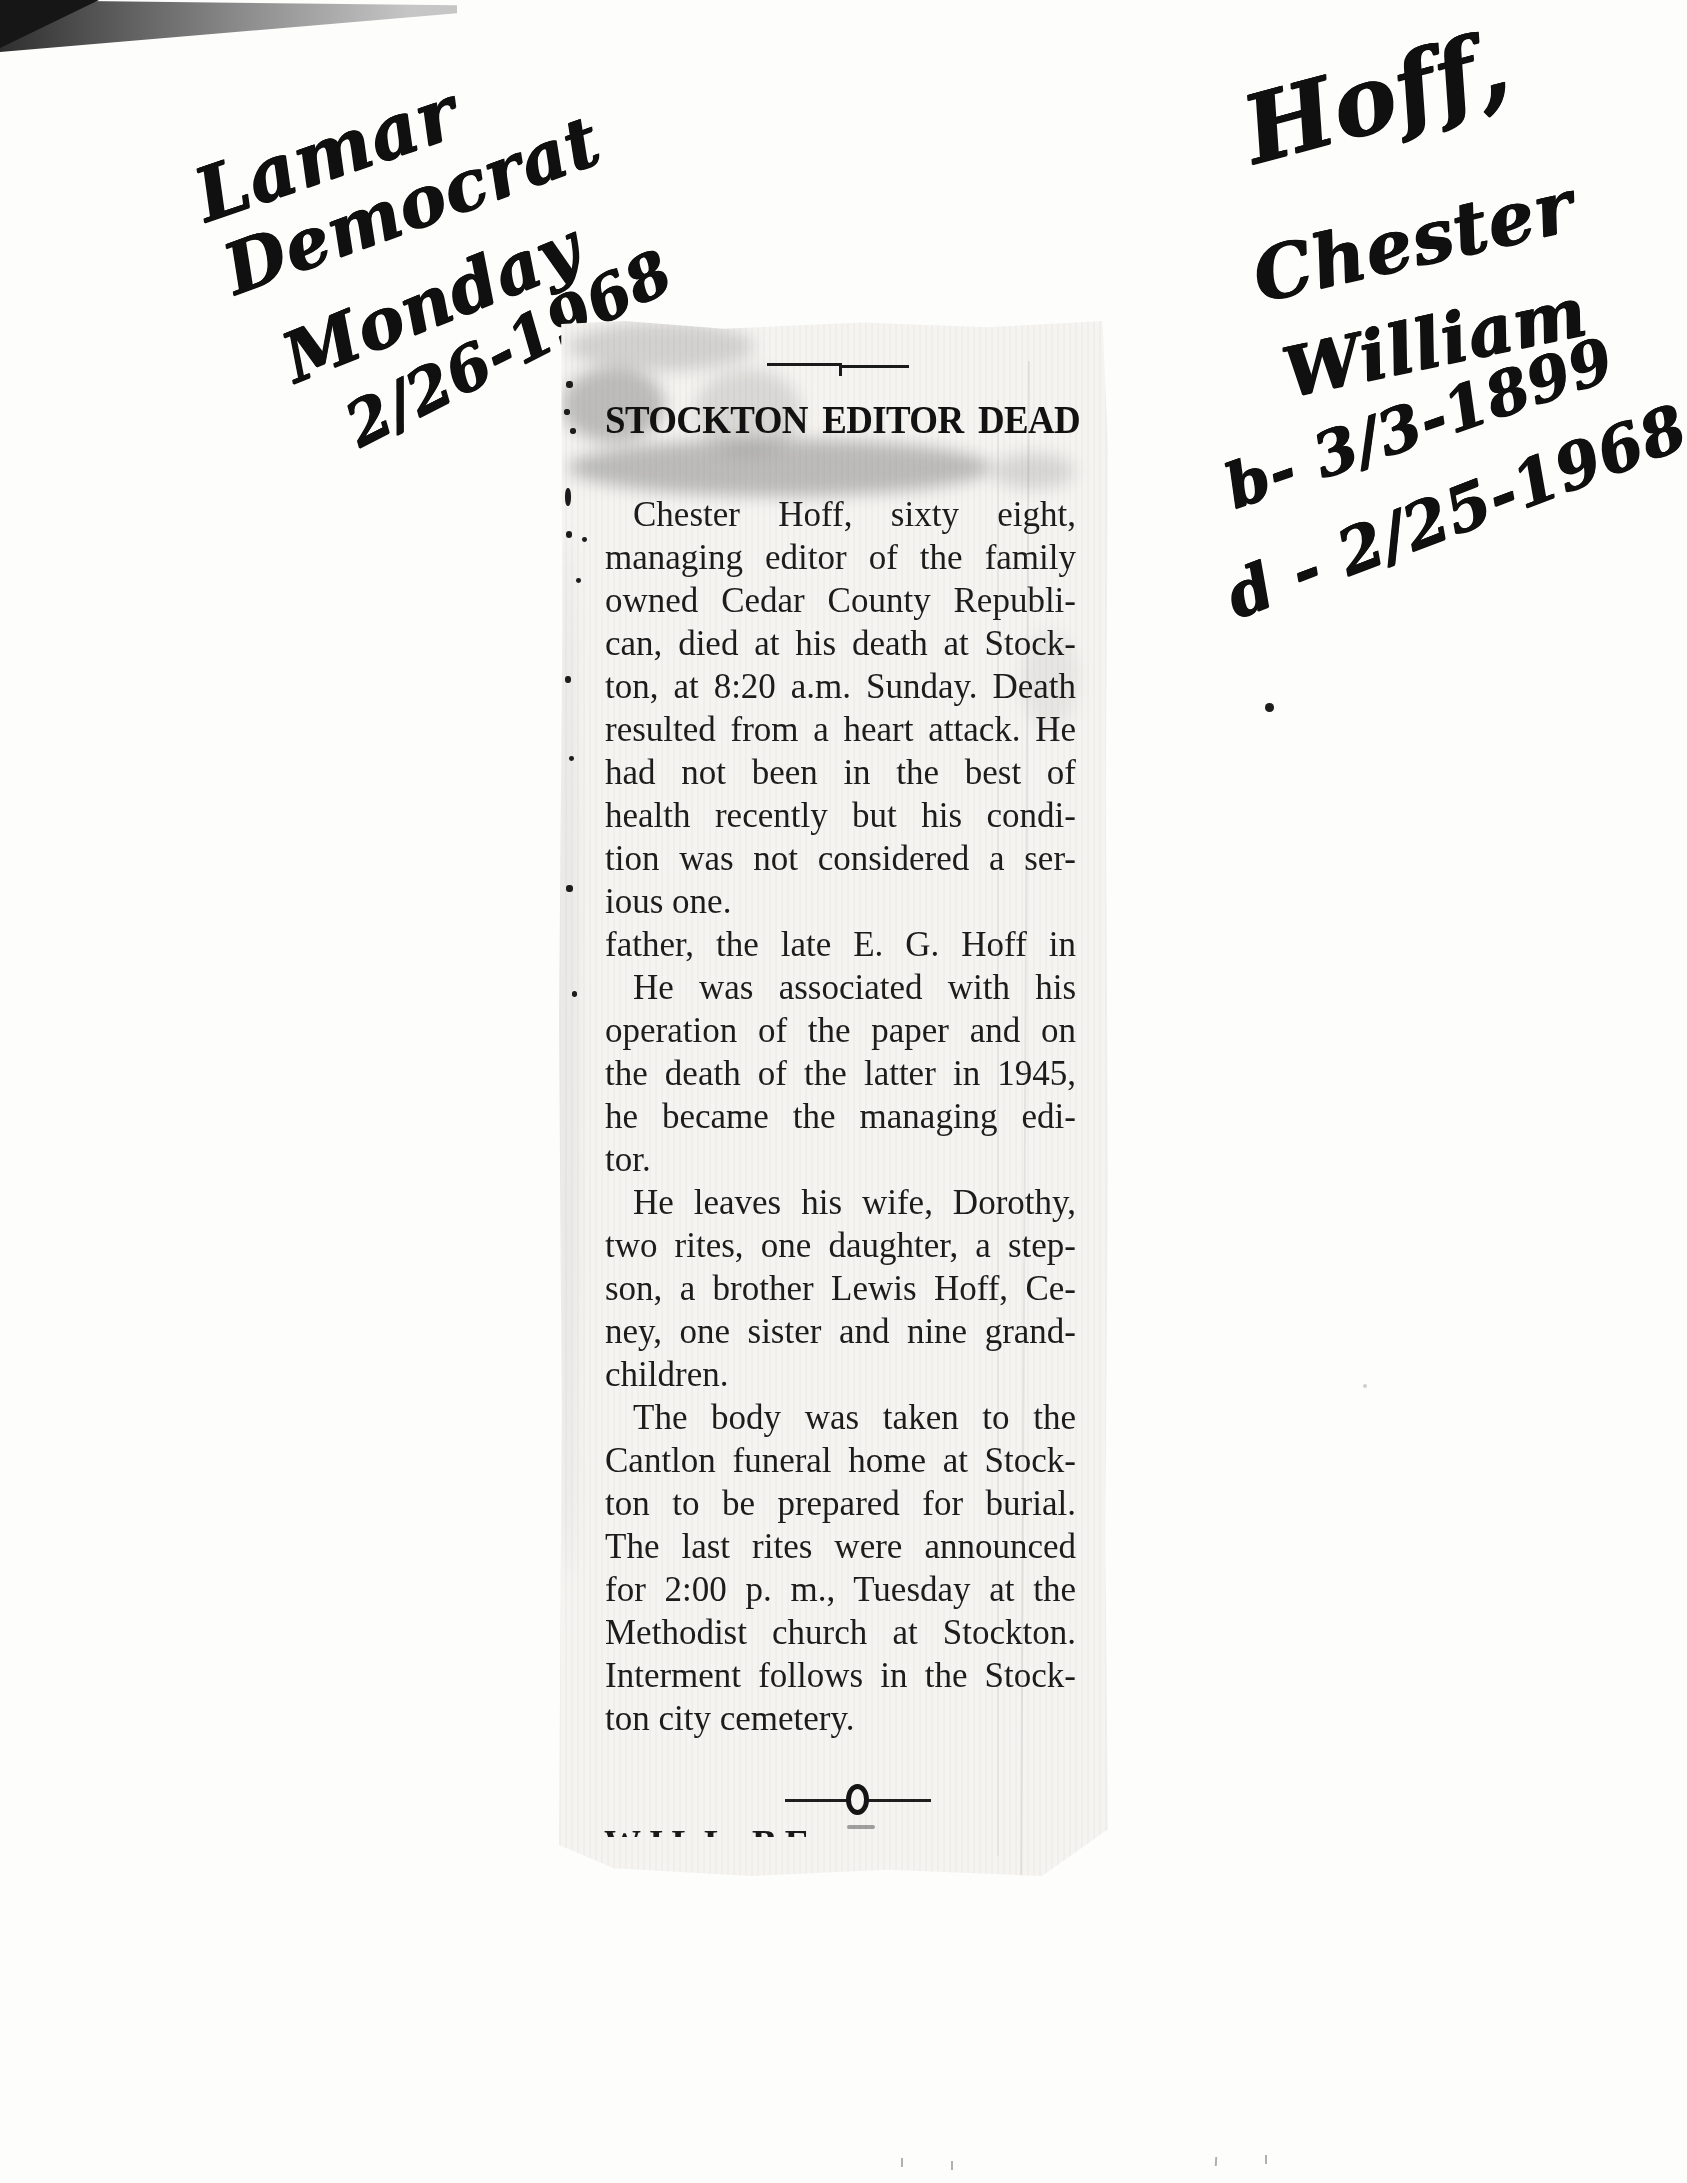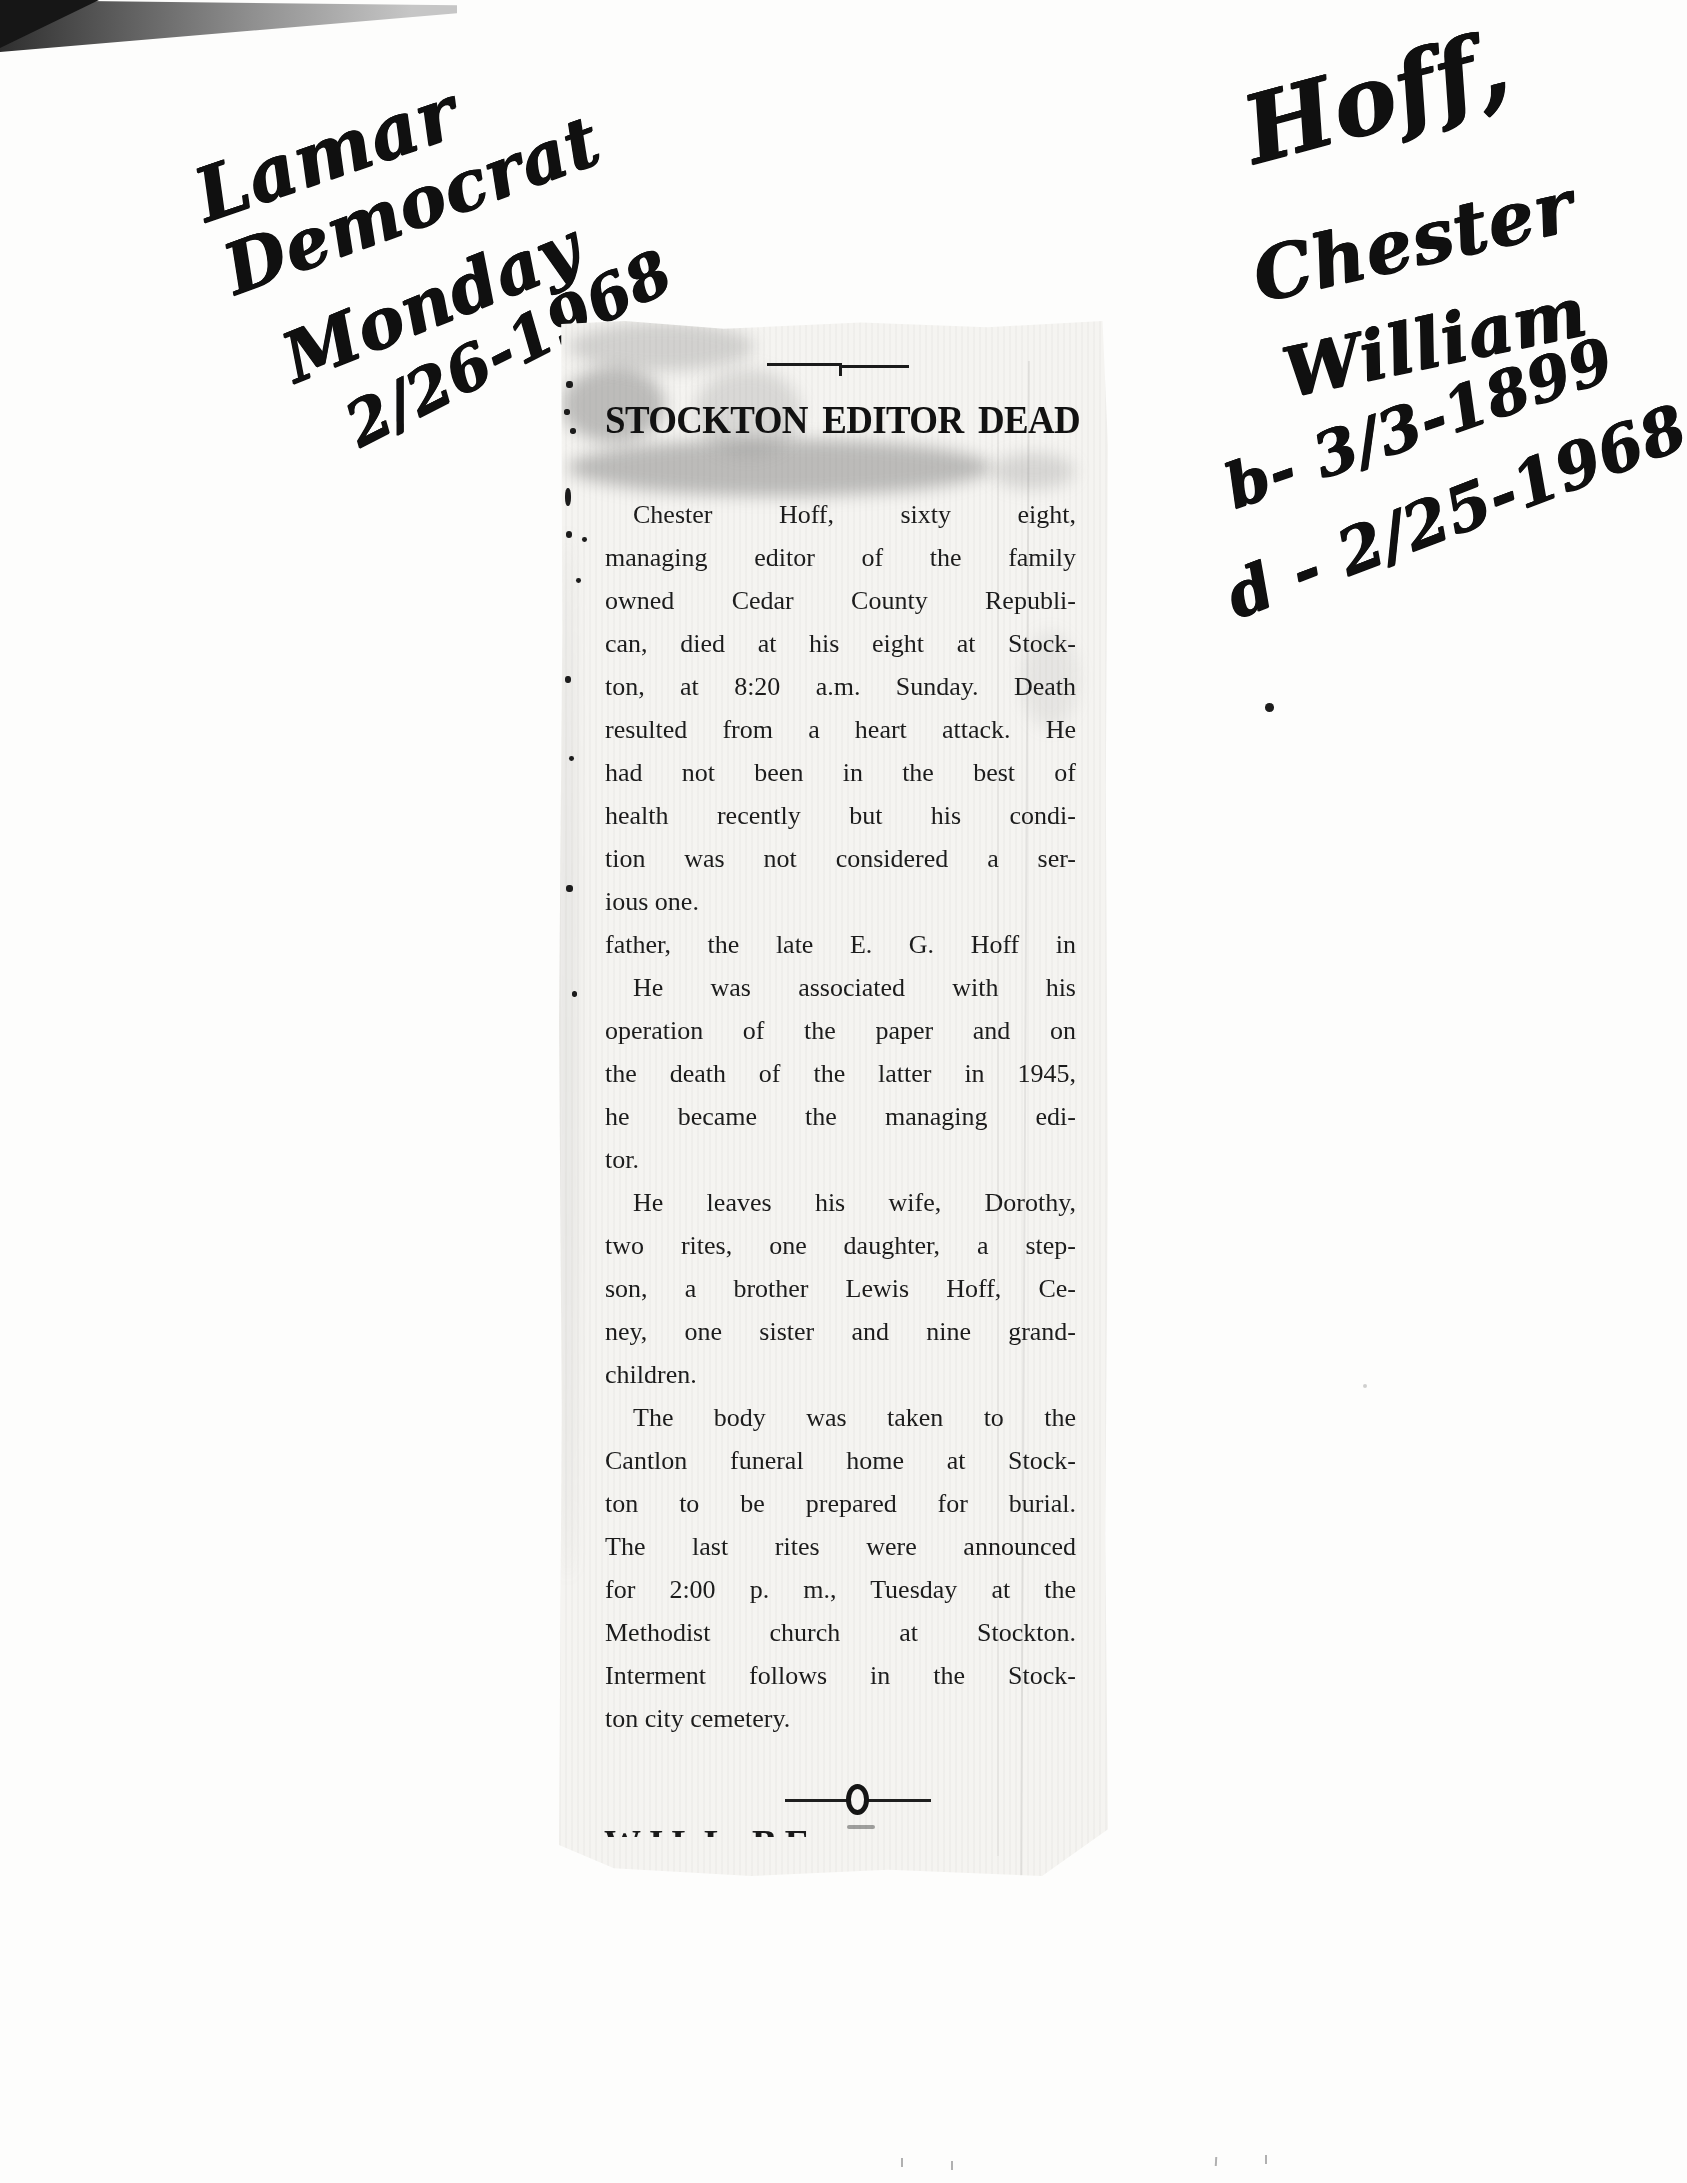--- a/index.html
+++ b/index.html
@@ -44,21 +44,21 @@
   .divider-seg{position:absolute;background:#1a1a1a;height:2.6px;}
   .divider-stub{position:absolute;background:#1a1a1a;width:3.3px;height:12.6px;}
   .headline{
     position:absolute;left:46px;top:74px;width:503px;
     font-weight:700;font-size:41px;letter-spacing:-0.7px;word-spacing:6.6px;
     color:#121212;transform:scaleX(.9);transform-origin:left;
     white-space:nowrap;
   }
   .obit-body{
     position:absolute;left:46px;top:172px;width:471px;
-    font-size:26px;line-height:43px;color:#1c1c1c;
+    font-size:35px;line-height:43px;color:#1c1c1c;
   }
   .bline{text-align:justify;text-align-last:justify;}
   .bline.lastline{text-align-last:left;font-family:Liberation Serif, serif;}
   .bline.first{text-indent:28px;}
   .end-divider-line{position:absolute;background:#1f1f1f;height:2.6px;}
   .end-divider-ring{
     position:absolute;width:13.2px;height:21px;border:5.3px solid #151515;
     border-radius:50%;background:#f5f4f1;
   }
   .cutoff{
@@ -116,21 +116,21 @@
     <div class="divider-stub" style="left:280px;top:42px;"></div>
     <div class="divider-seg" style="left:283px;top:44px;width:67px;"></div>
 
     <div class="headline">STOCKTON EDITOR DEAD</div>
 
     <div class="obit-body">
         <div>
           <div class="bline first">Chester Hoff, sixty eight,</div>
           <div class="bline">managing editor of the family</div>
           <div class="bline">owned Cedar County Republi-</div>
-          <div class="bline">can, died at his eight at Stock-</div>
+          <div class="bline">can, died at his death at Stock-</div>
           <div class="bline">ton, at 8:20 a.m. Sunday. Death</div>
           <div class="bline">resulted from a heart attack. He</div>
           <div class="bline">had not been in the best of</div>
           <div class="bline">health recently but his condi-</div>
           <div class="bline">tion was not considered a ser-</div>
           <div class="bline lastline">ious one.</div>
         </div>
         <div>
           <div class="bline">father, the late E. G. Hoff in</div>
           <div class="bline first">He was associated with his</div>

